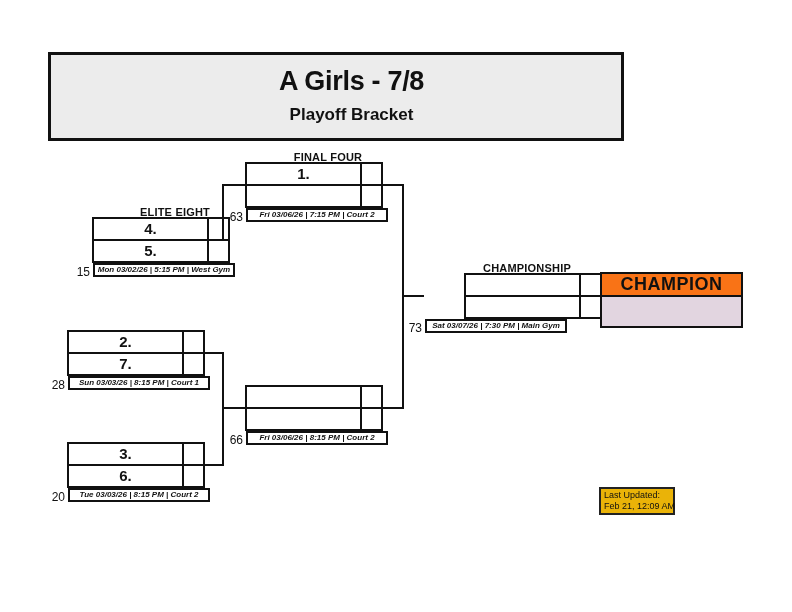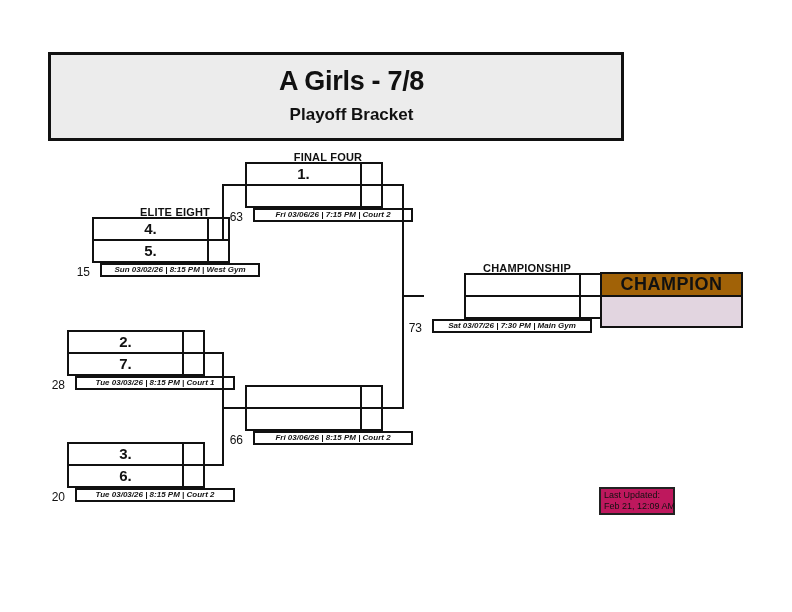--- a/index.html
+++ b/index.html
@@ -26,45 +26,45 @@
   }
   .match-box {
     box-sizing:border-box; width:138px; height:46px;
     border:2px solid #111; background:#fff;
   }
   .m-row { display:flex; height:20px; }
   .m-row.first { border-bottom:2px solid #111; }
   .team-cell { flex:1; text-align:center; font-weight:bold; font-size:15px; line-height:20px; }
   .score-cell { width:19px; border-left:2px solid #111; }
   .schedule {
-    position:absolute; box-sizing:border-box; left:8px; top:46px; width:160px; height:14px;
+    position:absolute; box-sizing:border-box; left:1px; top:46px; width:142px; height:14px;
     border:2px solid #111; background:#fff;
     font-size:8px; font-weight:bold; font-style:italic; text-align:center; line-height:10px;
     white-space:nowrap; overflow:hidden;
   }
   .game-number { position:absolute; top:48px; left:-17px; width:15px; text-align:right; font-size:12px; }
 
   
   .champion {
     position:absolute; left:600px; top:272px; width:143px;
-    box-sizing:border-box; border:2px solid #111; background:#a16207;
+    box-sizing:border-box; border:2px solid #111; background:#f97316;
   }
   .champion-header {
     height:21px; border-bottom:2px solid #111; text-align:center;
     font-weight:bold; font-size:18px; line-height:21px; letter-spacing:0.5px;
   }
   .champion-slot { height:29px; background:#e2d5e0; }
 
   
   .line { position:absolute; background:#111; }
 
   
   .note {
     position:absolute; left:599px; top:487px; width:76px; box-sizing:border-box;
-    border:2px solid #222; background:#be185d;
+    border:2px solid #222; background:#eab308;
     font-size:9px; line-height:11px; padding:1px 3px; white-space:nowrap;
   }
 </style>
 </head>
 <body>
 
 <div class="canvas">
 
   <div class="titlebox">
     <div class="heading">A Girls - 7/8</div>
@@ -93,36 +93,36 @@
       <div class="m-row first">
         <div class="team-cell">4.</div>
         <div class="score-cell"></div>
       </div>
       <div class="m-row">
         <div class="team-cell">5.</div>
         <div class="score-cell"></div>
       </div>
     </div>
     <div class="game-number">15</div>
-    <div class="schedule">Sun 03/02/26 | 8:15 PM | West Gym</div>
+    <div class="schedule">Mon 03/02/26 | 5:15 PM | West Gym</div>
   </div>
 
   <div class="match" style="left:67px; top:330px;">
     <div class="match-box">
       <div class="m-row first">
         <div class="team-cell">2.</div>
         <div class="score-cell"></div>
       </div>
       <div class="m-row">
         <div class="team-cell">7.</div>
         <div class="score-cell"></div>
       </div>
     </div>
     <div class="game-number">28</div>
-    <div class="schedule">Tue 03/03/26 | 8:15 PM | Court 1</div>
+    <div class="schedule">Sun 03/03/26 | 8:15 PM | Court 1</div>
   </div>
 
   <div class="match" style="left:67px; top:442px;">
     <div class="match-box">
       <div class="m-row first">
         <div class="team-cell">3.</div>
         <div class="score-cell"></div>
       </div>
       <div class="m-row">
         <div class="team-cell">6.</div>

